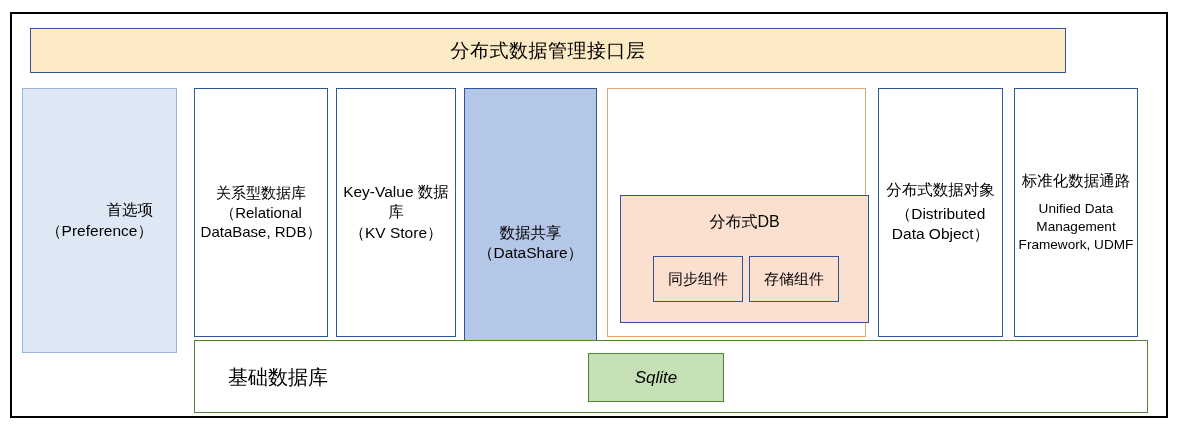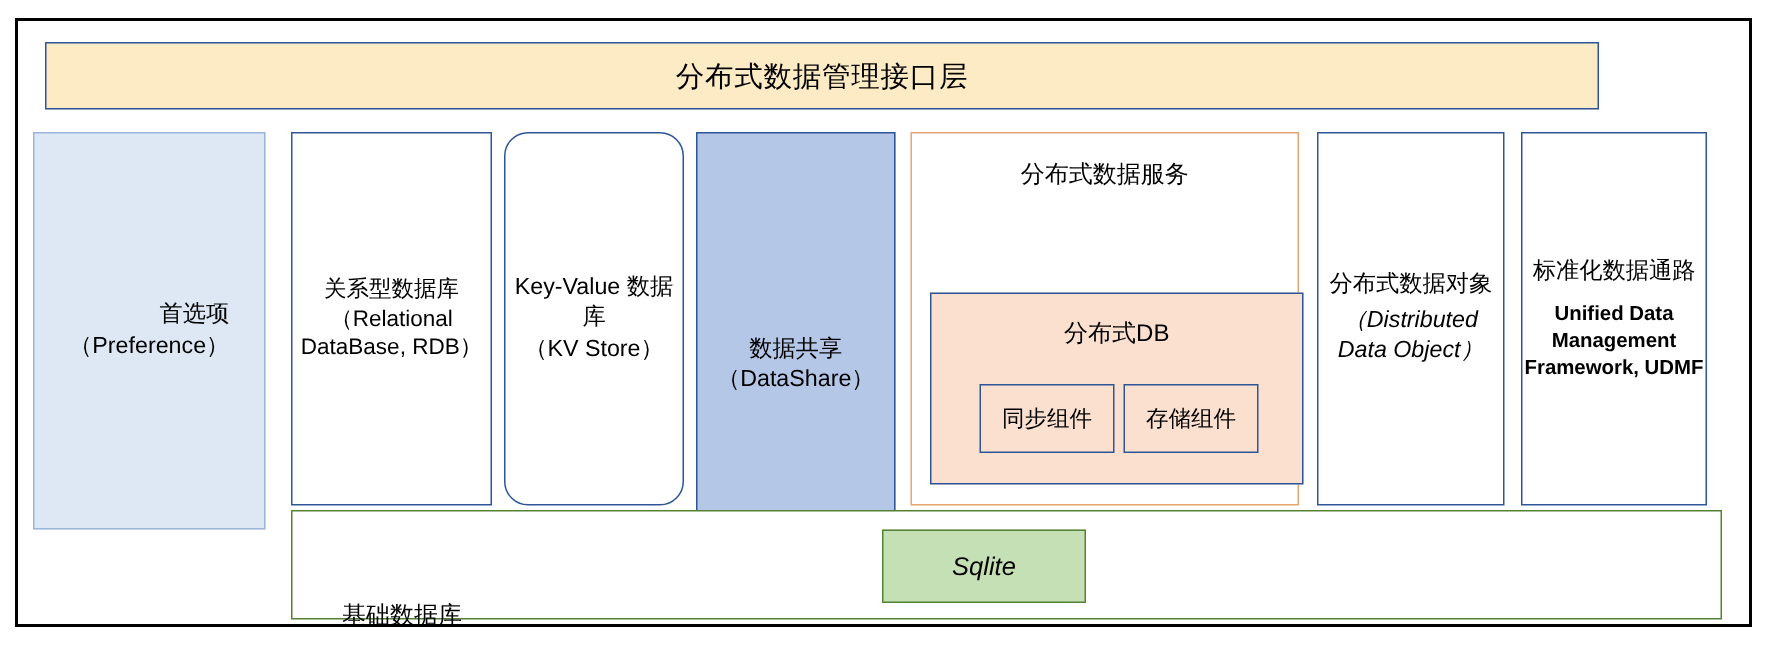--- a/index.html
+++ b/index.html
@@ -83,21 +83,20 @@
     height: 249px;
     font-size: 15px;
   }
 
   .kv {
     left: 336px;
     top: 88px;
     width: 120px;
     height: 249px;
     font-size: 15.5px;
-    border-radius: 16px;
   }
 
   .datashare {
     left: 464px;
     top: 88px;
     width: 133px;
     height: 310px;
     background: #B4C7E7;
     border: 1.6px solid #2E5597;
     font-size: 15.5px;
@@ -178,42 +177,40 @@
     width: 124px;
     height: 249px;
     font-size: 15.5px;
   }
 
   .stack-cn { display: block; }
   .stack-en { display: block; }
   .udmf .stack-en {
     font-size: 13.6px;
     margin-top: 9px;
-    font-weight: bold;
-  }
-  .ddo .stack-en { margin-top: 3px; font-style: italic; }
+  }
+  .ddo .stack-en { margin-top: 3px; }
 
   
   .basebar {
     position: absolute;
     left: 194px;
     top: 340px;
     width: 954px;
     height: 73px;
     box-sizing: border-box;
     border: 1.5px solid #548235;
     background: #ffffff;
   }
   .basebar-label {
     position: absolute;
     left: 33px;
     top: 50%;
     transform: translateY(-50%);
-    font-size: 16px;
-    margin-top: 34px;
+    font-size: 20px;
   }
   .sqlite {
     position: absolute;
     left: 393px;
     top: 12px;
     width: 136px;
     height: 49px;
     box-sizing: border-box;
     background: #C5E0B4;
     border: 1.4px solid #548235;
@@ -257,21 +254,20 @@
   </div>
 
   <div class="box datashare">
     <span>
       <span class="stack-cn">数据共享</span>
       <span class="stack-en">（DataShare）</span>
     </span>
   </div>
 
   <div class="dds">
-    <div class="dds-title">分布式数据服务</div>
 
     <div class="ddb">
       <div class="ddb-title">分布式DB</div>
       <div class="ddb-sub s0">
         <span>同步组件</span>
       </div>
       <div class="ddb-sub s1">
         <span>存储组件</span>
       </div>
     </div>

